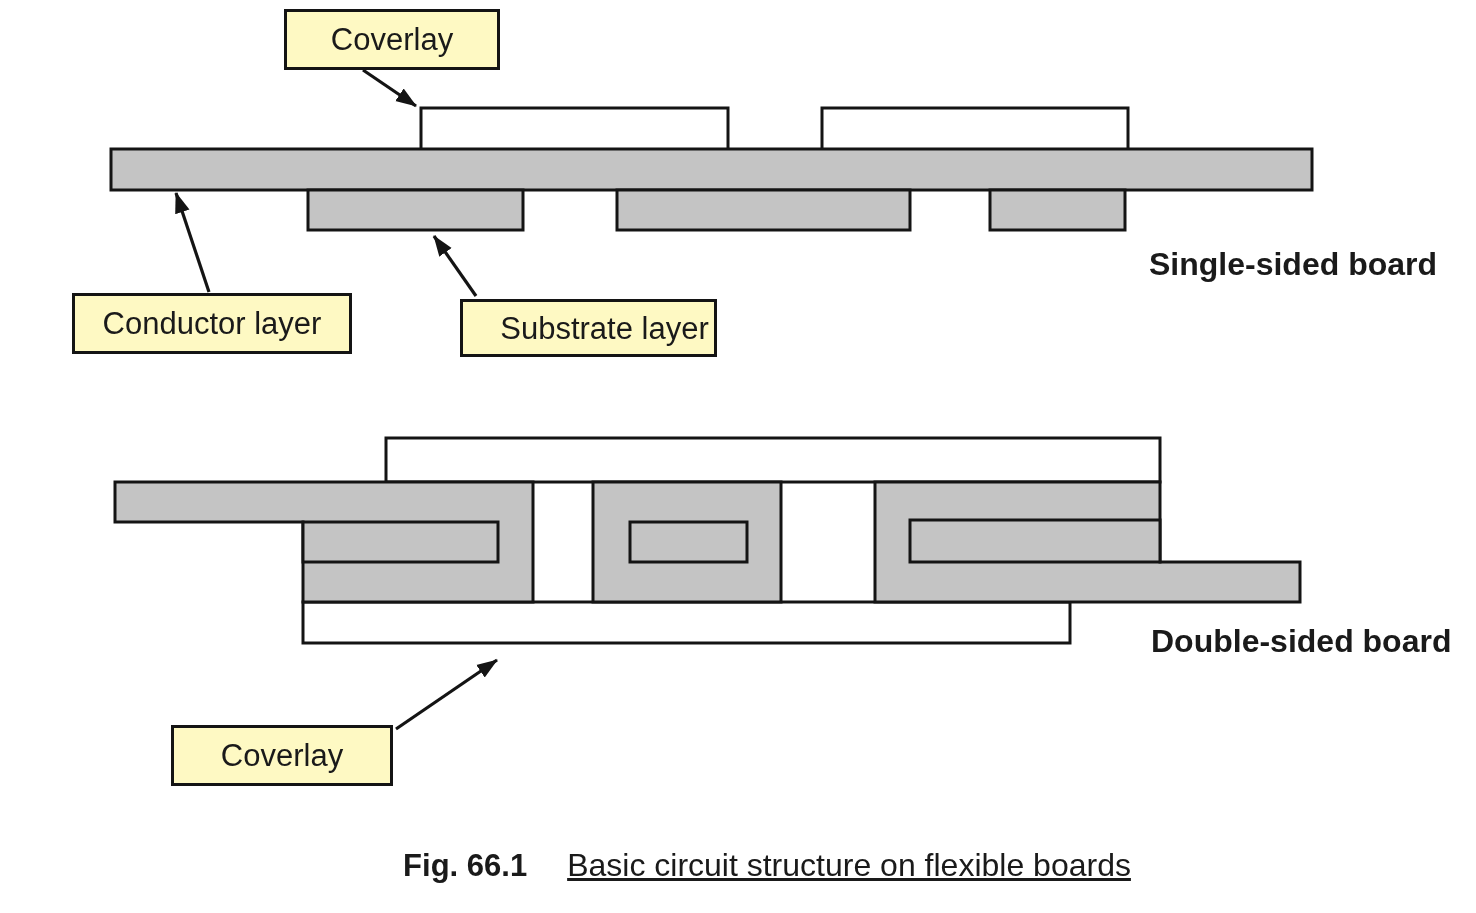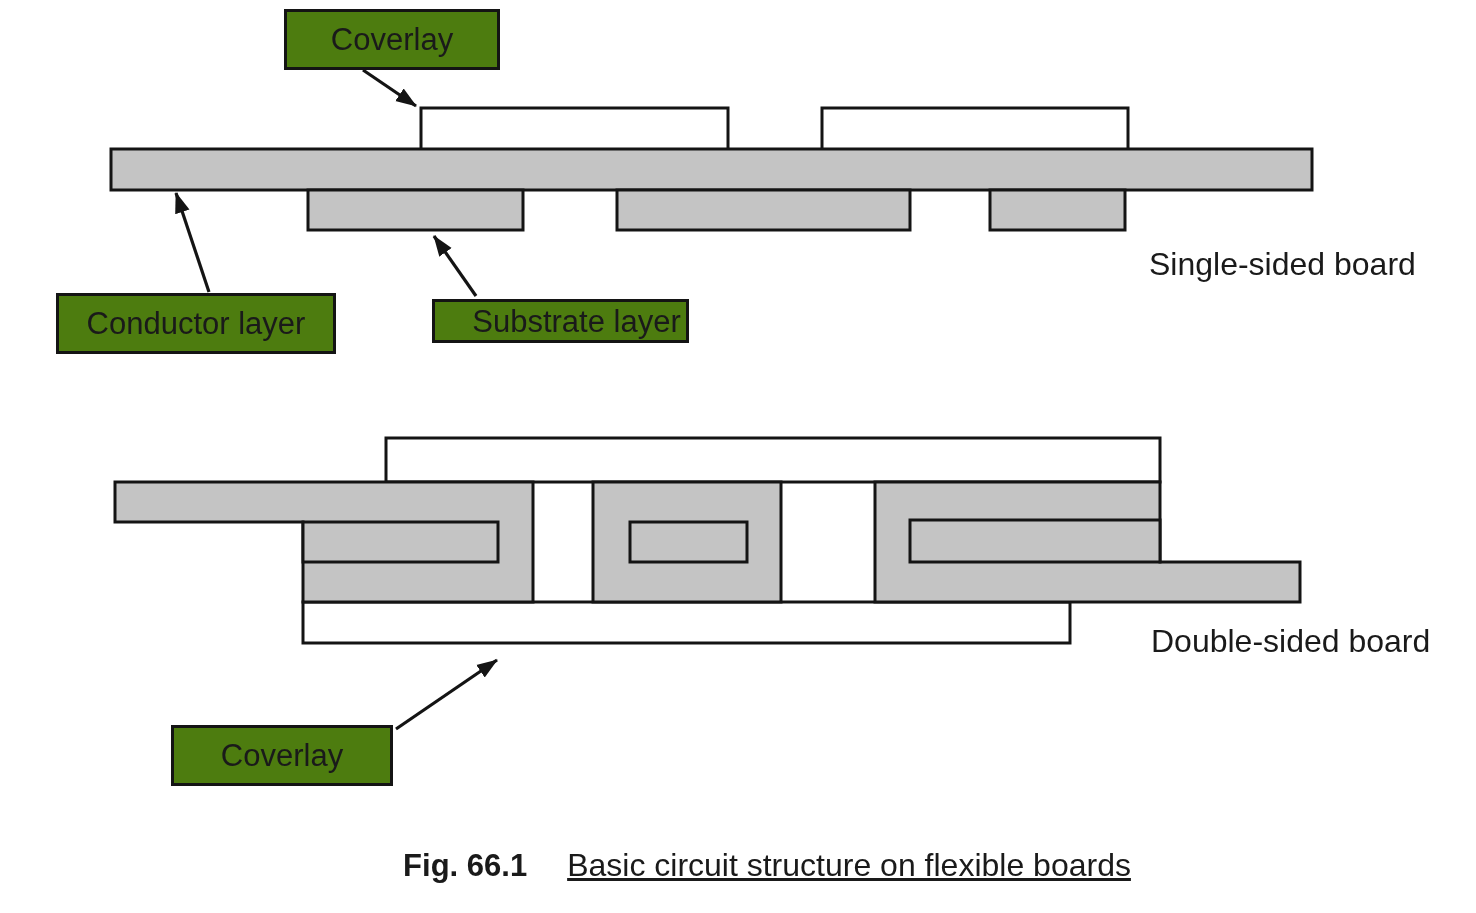--- a/index.html
+++ b/index.html
@@ -15,30 +15,30 @@
     background:var(--bg);
     font-family:"Liberation Sans", sans-serif;
     color:var(--text);
     overflow:hidden;
   }
   .diagram-svg{position:absolute;left:0;top:0;width:1476px;height:913px;}
   .label-box{
     position:absolute;
     box-sizing:border-box;
     border:3px solid var(--line);
-    background:#4d7c0f;
+    background:#fef9c3;
     display:flex;align-items:center;justify-content:center;
     font-size:31px;line-height:1;white-space:nowrap;
   }
   .coverlay-top-box{left:284px;top:9px;width:216px;height:61px;}
-  .conductor-box{left:56px;top:293px;width:280px;height:61px;}
-  .substrate-box{left:432px;top:299px;width:257px;height:44px;padding-left:32px;}
+  .conductor-box{left:72px;top:293px;width:280px;height:61px;}
+  .substrate-box{left:460px;top:299px;width:257px;height:58px;padding-left:32px;}
   .coverlay-bottom-box{left:171px;top:725px;width:222px;height:61px;}
   .side-caption{
-    position:absolute;font-size:32px;line-height:34px;white-space:nowrap;
+    position:absolute;font-size:32px;line-height:34px;white-space:nowrap;font-weight:bold;
   }
   .single-sided-caption{left:1149px;top:247px;}
   .double-sided-caption{left:1151px;top:624px;}
   .fig-caption{
     position:absolute;left:58px;right:0;top:845px;
     text-align:center;white-space:nowrap;line-height:40px;
   }
   .fig-caption .fig-num{font-weight:bold;font-size:31px;}
   .fig-caption .fig-text{font-size:32px;margin-left:40px;text-decoration:underline;}
 </style>

